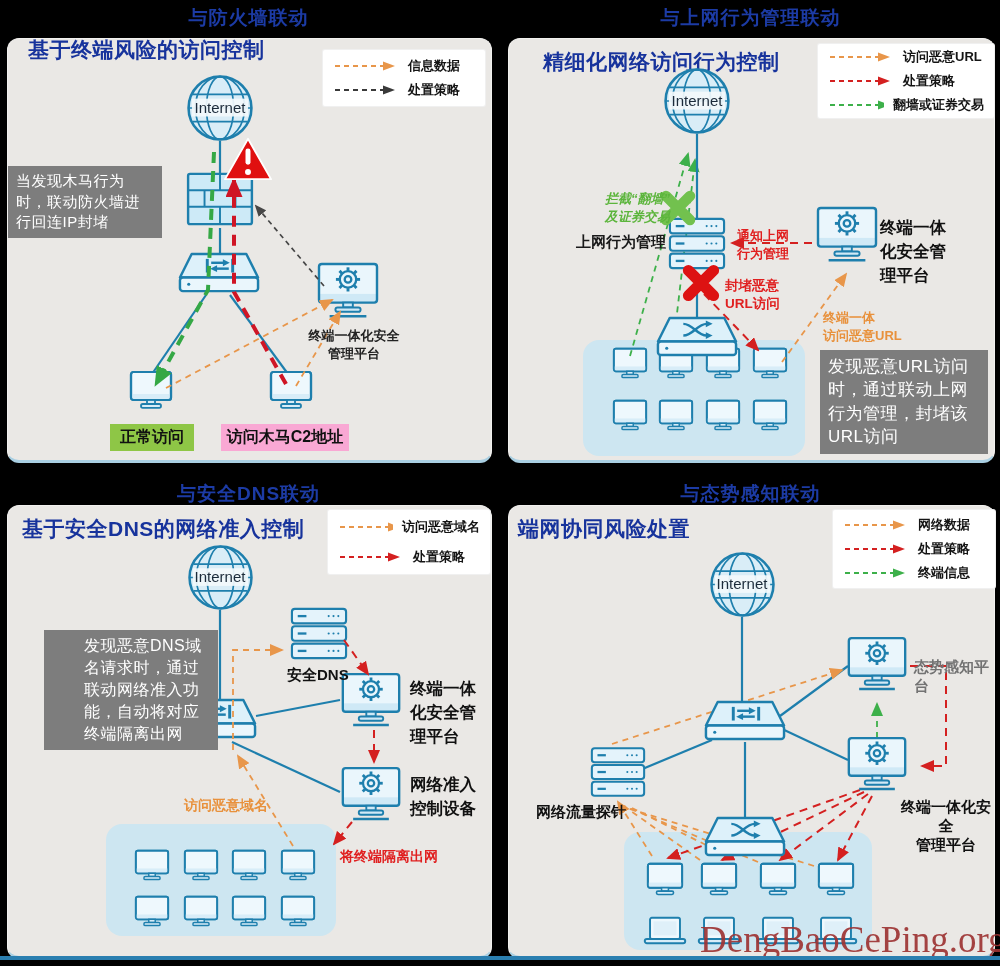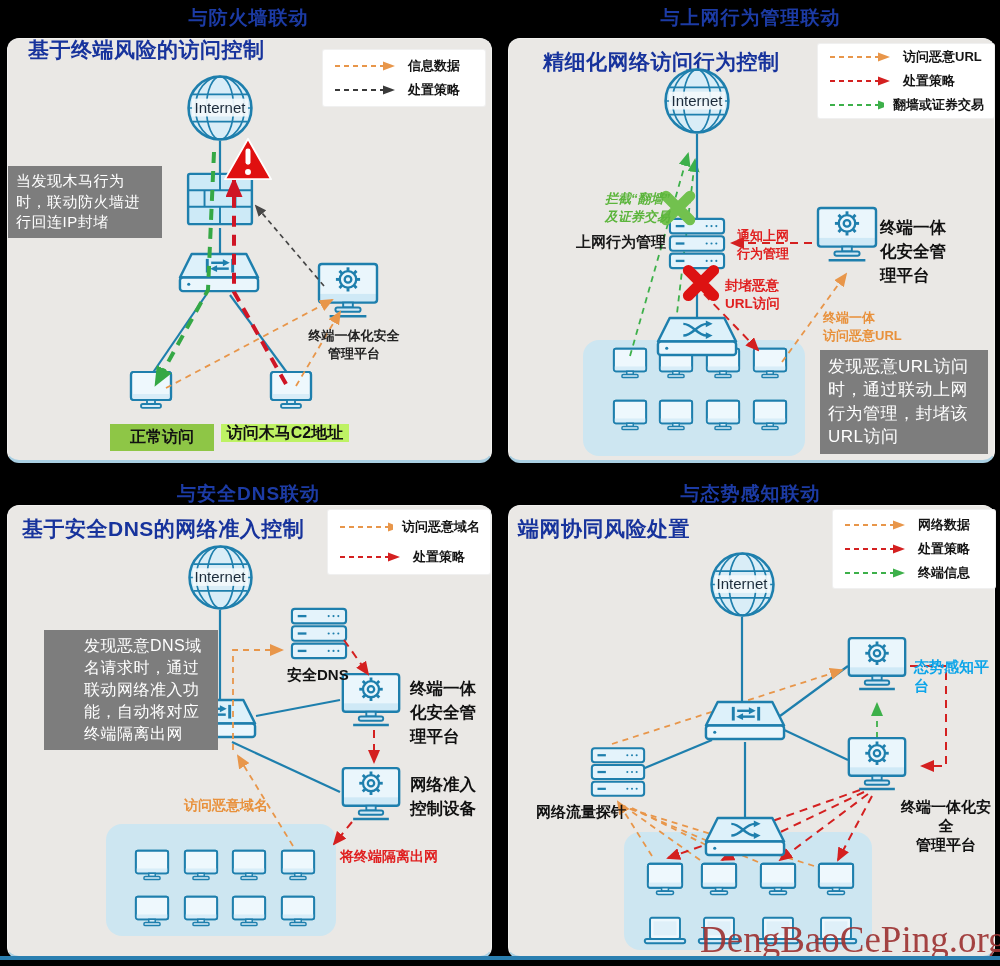--- a/index.html
+++ b/index.html
@@ -363,22 +363,22 @@
       <use href="#sym-switch-b" x="704" y="816" width="82" height="45"></use>
       <use href="#sym-server" x="590" y="745" width="56" height="55"></use>
       <use href="#sym-mgr" x="846" y="636" width="62" height="57"></use>
       <use href="#sym-mgr" x="846" y="736" width="62" height="57"></use>
     </g>
   </svg>
 
   <div class="note" style="left:8px;top:166px;width:138px;font-size:15px;">当发现木马行为时，联动防火墙进行回连IP封堵</div>
   <div class="lbl b" style="left:300px;top:327px;width:108px;text-align:center;font-size:13px;color:#222;">终端一体化安全
 管理平台</div>
-  <div class="tag" style="left:110px;top:424px;width:104px;height:27px;background:#8ec646;color:#111;">正常访问</div>
-  <div class="tag" style="left:221px;top:424px;width:128px;height:18px;background:#bef264;color:#111;">访问木马C2地址</div>
+  <div class="tag" style="left:110px;top:424px;width:84px;height:27px;background:#8ec646;color:#111;">正常访问</div>
+  <div class="tag" style="left:221px;top:424px;width:128px;height:27px;background:#f9a8d4;color:#111;">访问木马C2地址</div>
 
   <div class="lbl b" style="left:592px;top:190px;width:78px;text-align:right;font-size:13px;color:#5cb53c;font-style:italic;">拦截“翻墙”
 及证券交易</div>
   <div class="lbl b" style="left:576px;top:233px;font-size:15px;color:#1a1a1a;">上网行为管理</div>
   <div class="lbl b" style="left:737px;top:227px;font-size:13px;color:#e02020;">通知上网
 行为管理</div>
   <div class="lbl b" style="left:725px;top:277px;font-size:13.5px;color:#e02020;">封堵恶意
 URL访问</div>
   <div class="lbl b" style="left:880px;top:216px;font-size:16.5px;line-height:1.45;color:#111;">终端一体
 化安全管
@@ -391,19 +391,19 @@
   <div class="lbl b" style="left:287px;top:666px;font-size:15px;color:#111;">安全DNS</div>
   <div class="lbl b" style="left:410px;top:677px;font-size:16.5px;line-height:1.45;color:#111;">终端一体
 化安全管
 理平台</div>
   <div class="lbl b" style="left:410px;top:773px;font-size:16.5px;line-height:1.45;color:#111;">网络准入
 控制设备</div>
   <div class="lbl b" style="left:184px;top:797px;font-size:14px;color:#e8913c;">访问恶意域名</div>
   <div class="lbl b" style="left:340px;top:848px;font-size:14px;color:#e02020;">将终端隔离出网</div>
 
   <div class="lbl b" style="left:536px;top:803px;font-size:15px;color:#111;">网络流量探针</div>
-  <div class="lbl b" style="left:914px;top:658px;font-size:15px;color:#0ea5e9;">态势感知平台</div>
+  <div class="lbl b" style="left:914px;top:658px;font-size:15px;color:#737373;">态势感知平台</div>
   <div class="lbl b" style="left:898px;top:798px;width:96px;text-align:center;font-size:15px;color:#111;">终端一体化安全
 管理平台</div>
 
   <div class="watermark" style="left:700px;top:918px;">DengBaoCePing.org</div>
   <div class="botline"></div>
 </div>
 
 </body></html>

